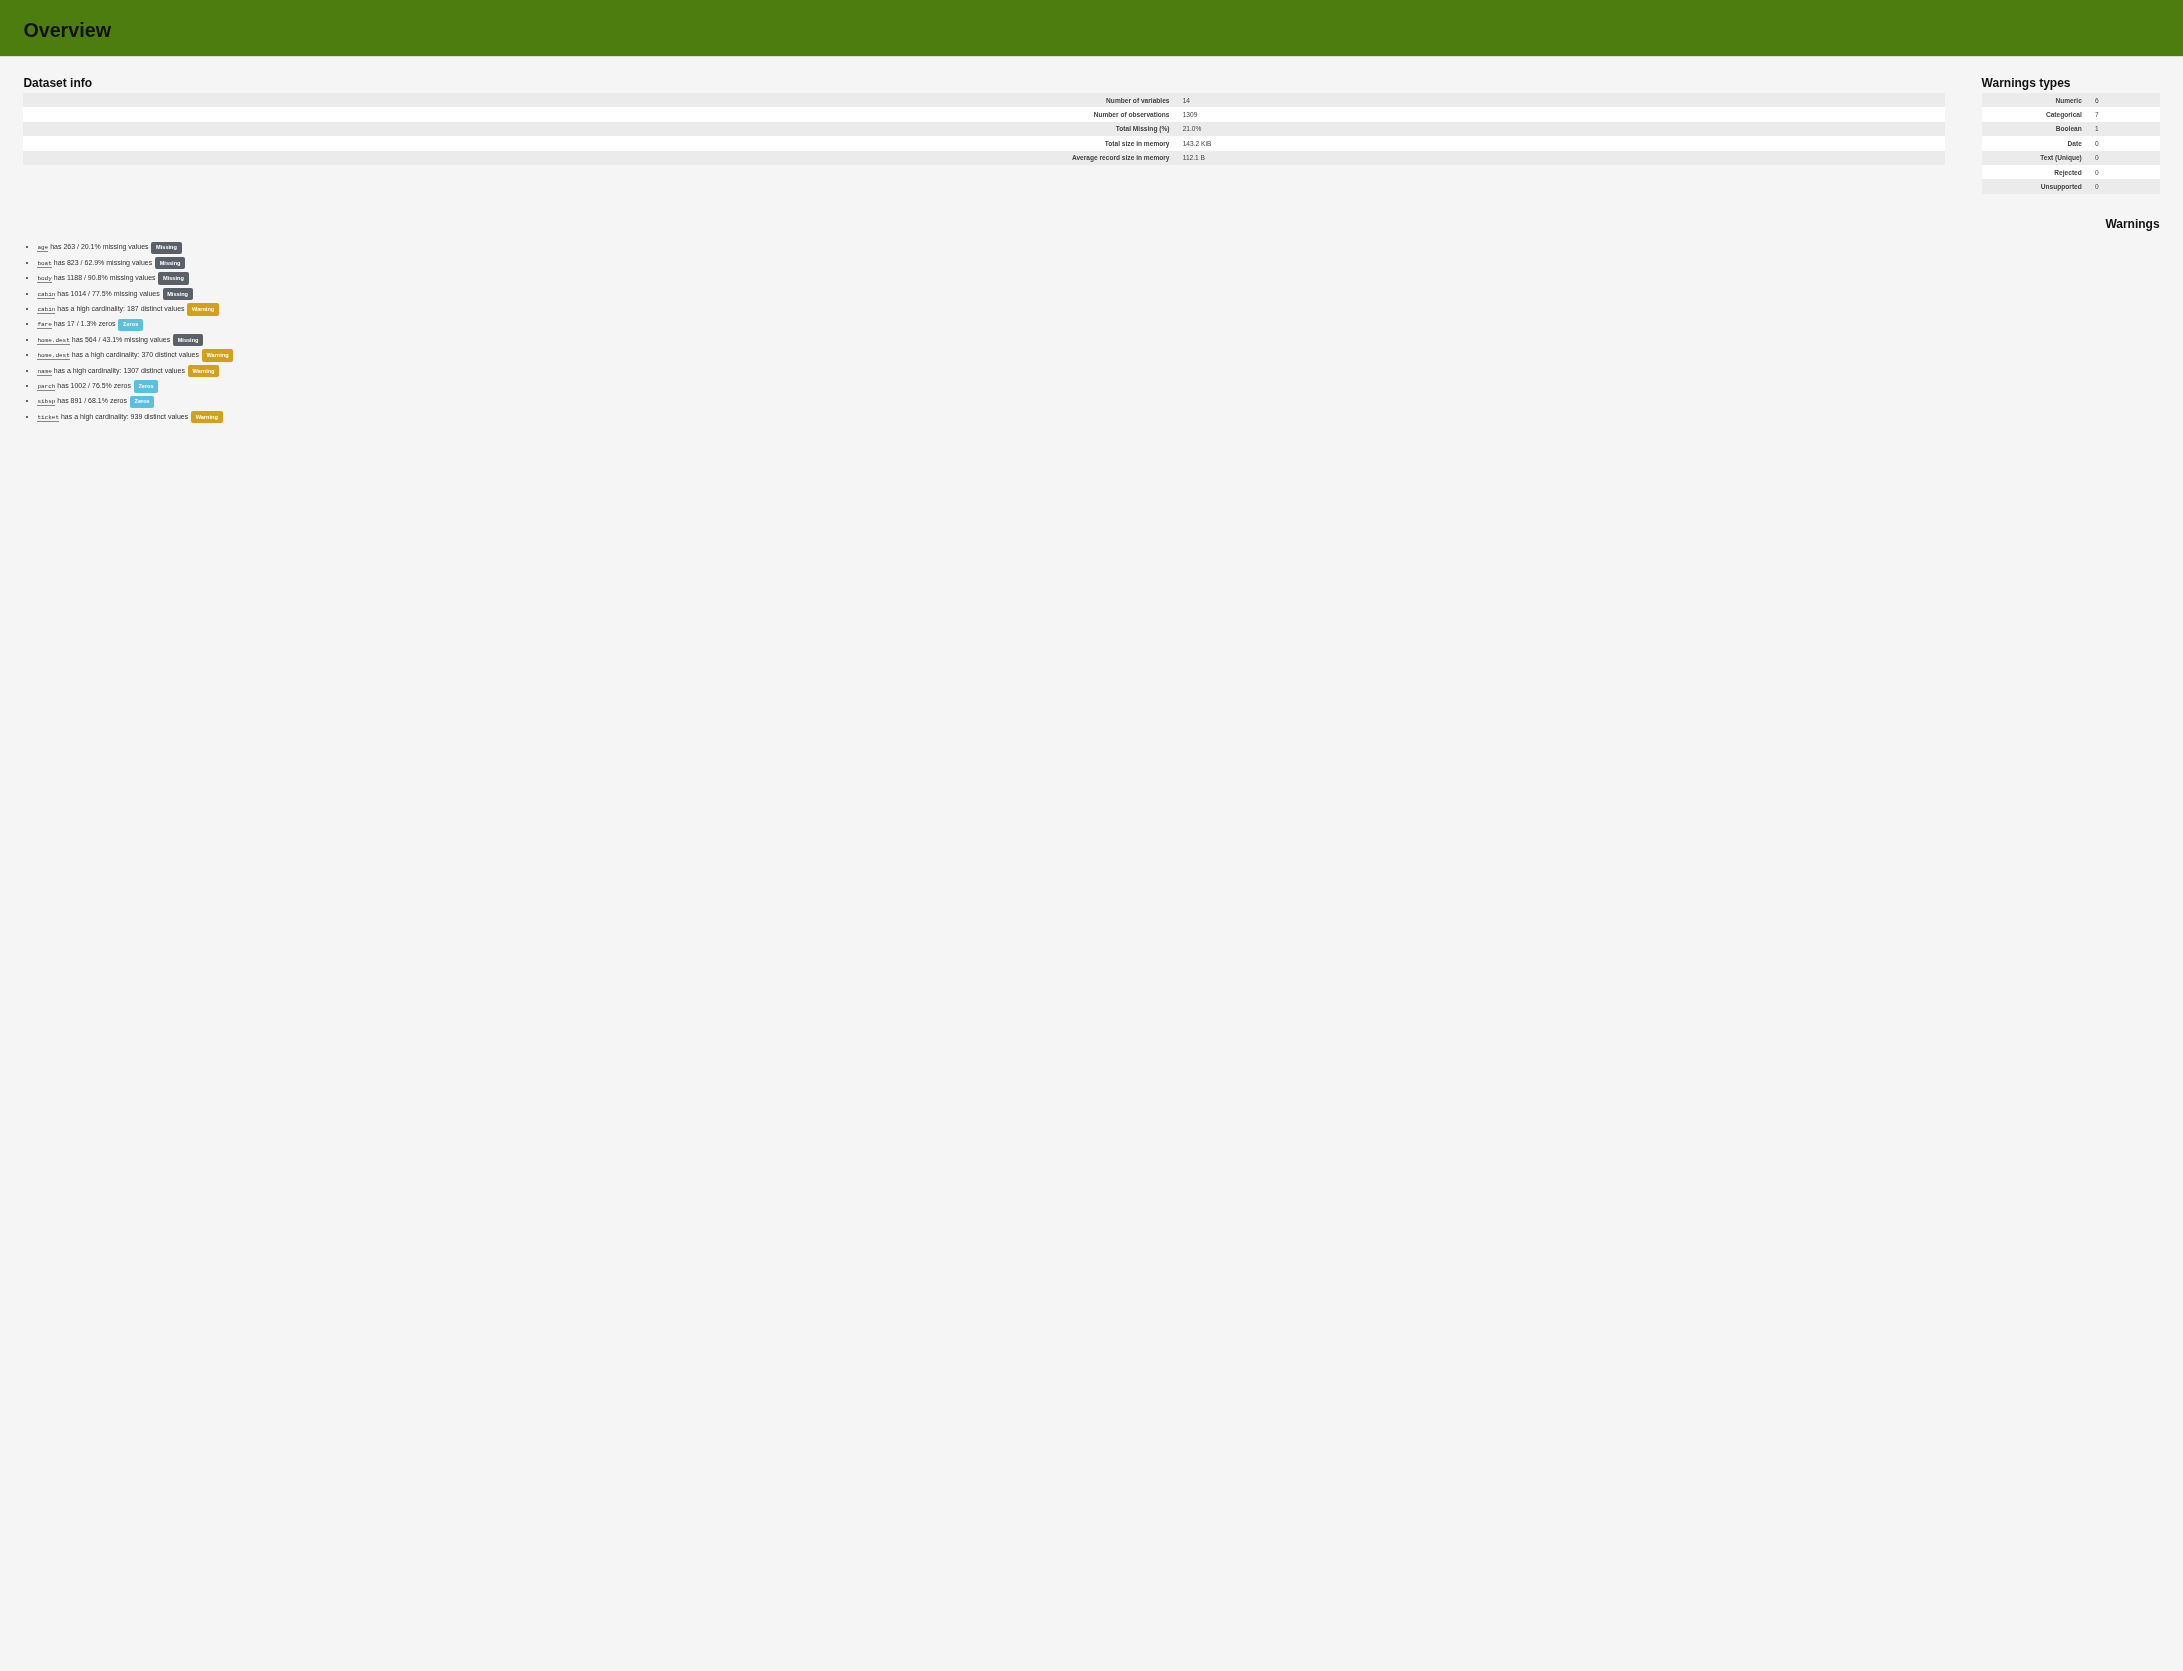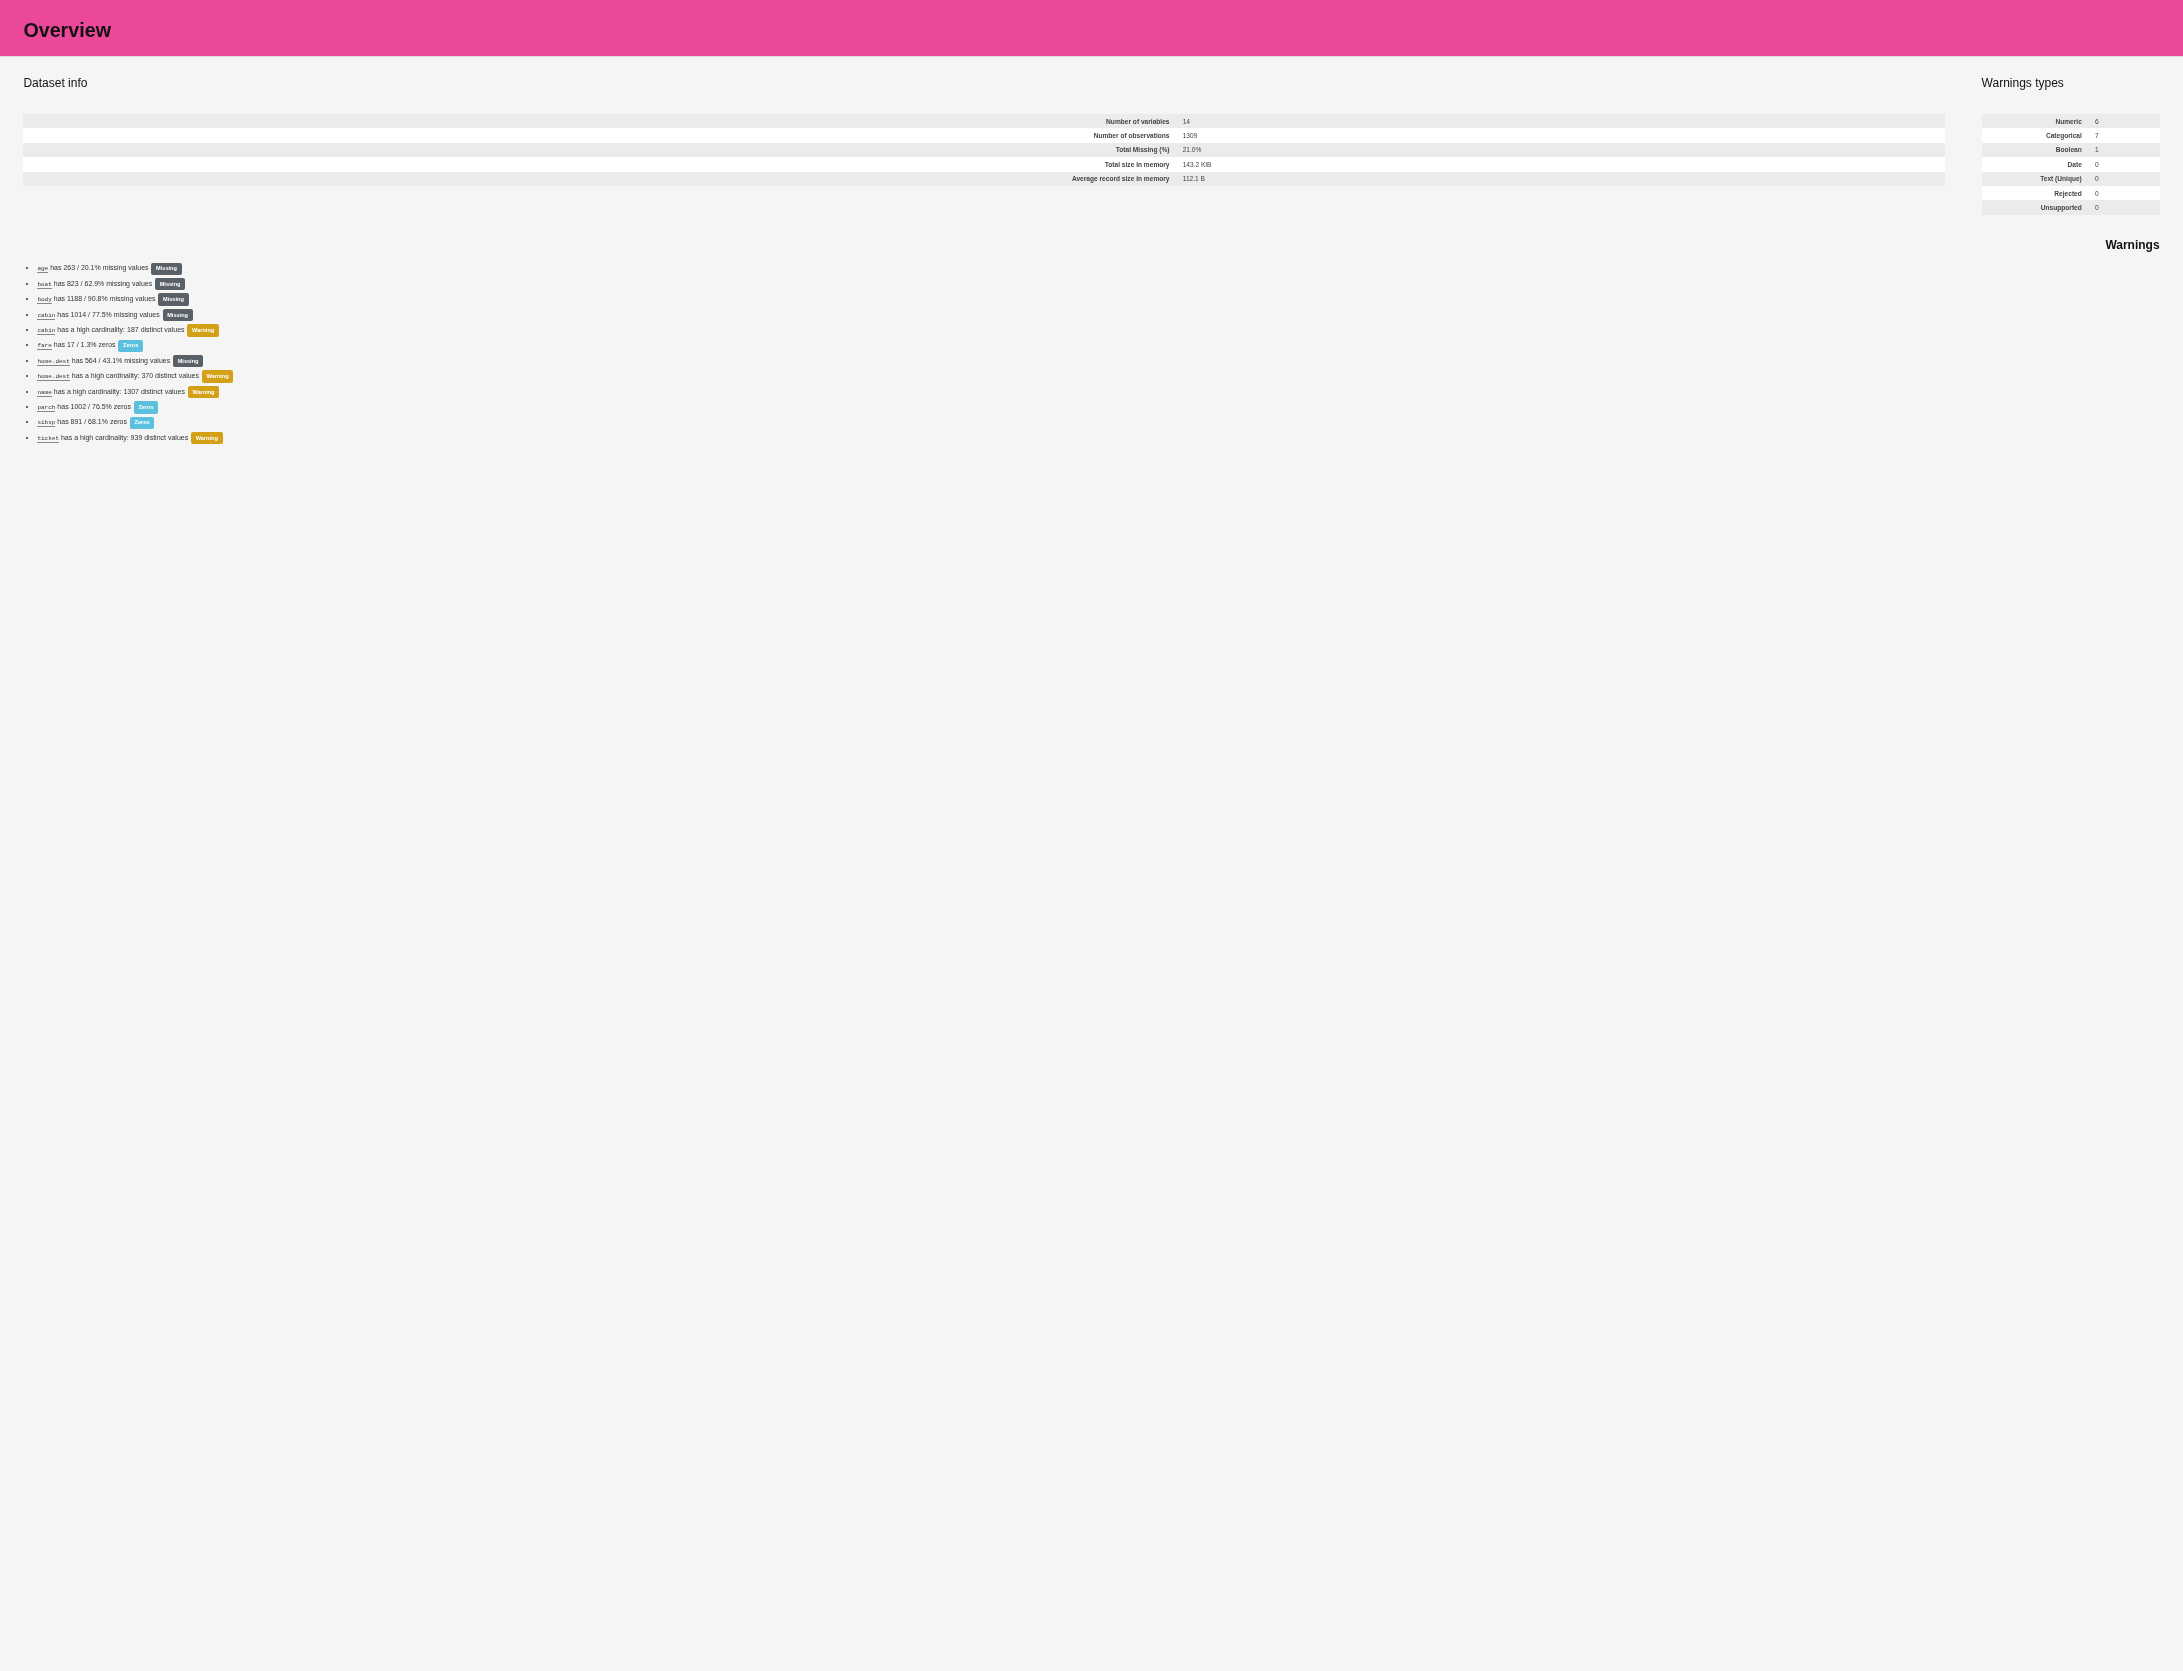--- a/index.html
+++ b/index.html
@@ -9,21 +9,21 @@
     }
 
     body {
       font-family: -apple-system, BlinkMacSystemFont, "Segoe UI", Helvetica, Arial, sans-serif;
       background: #f5f5f5;
       color: #333;
       font-size: 7.5px;
     }
 
     .page-header {
-      background: #ec4899;
+      background: #4d7c0f;
       padding: 19px 23.4px 14px;
       border-bottom: 0.5px solid #ddd;
     }
 
     .page-title {
       font-size: 19.7px;
       font-weight: 800;
       color: #111;
     }
 
@@ -41,22 +41,22 @@
     .section-left {
       flex: 1;
     }
 
     .section-right {
       flex: 0 0 178px;
     }
 
     .section-title {
       font-size: 12px;
-      font-weight: 400;
-      margin-bottom: 24px;
+      font-weight: 700;
+      margin-bottom: 3px;
       color: #111;
     }
 
     .info-table {
       width: 100%;
       border-collapse: collapse;
       font-size: 6.6px;
     }
 
     .info-table tr:nth-child(odd) {

